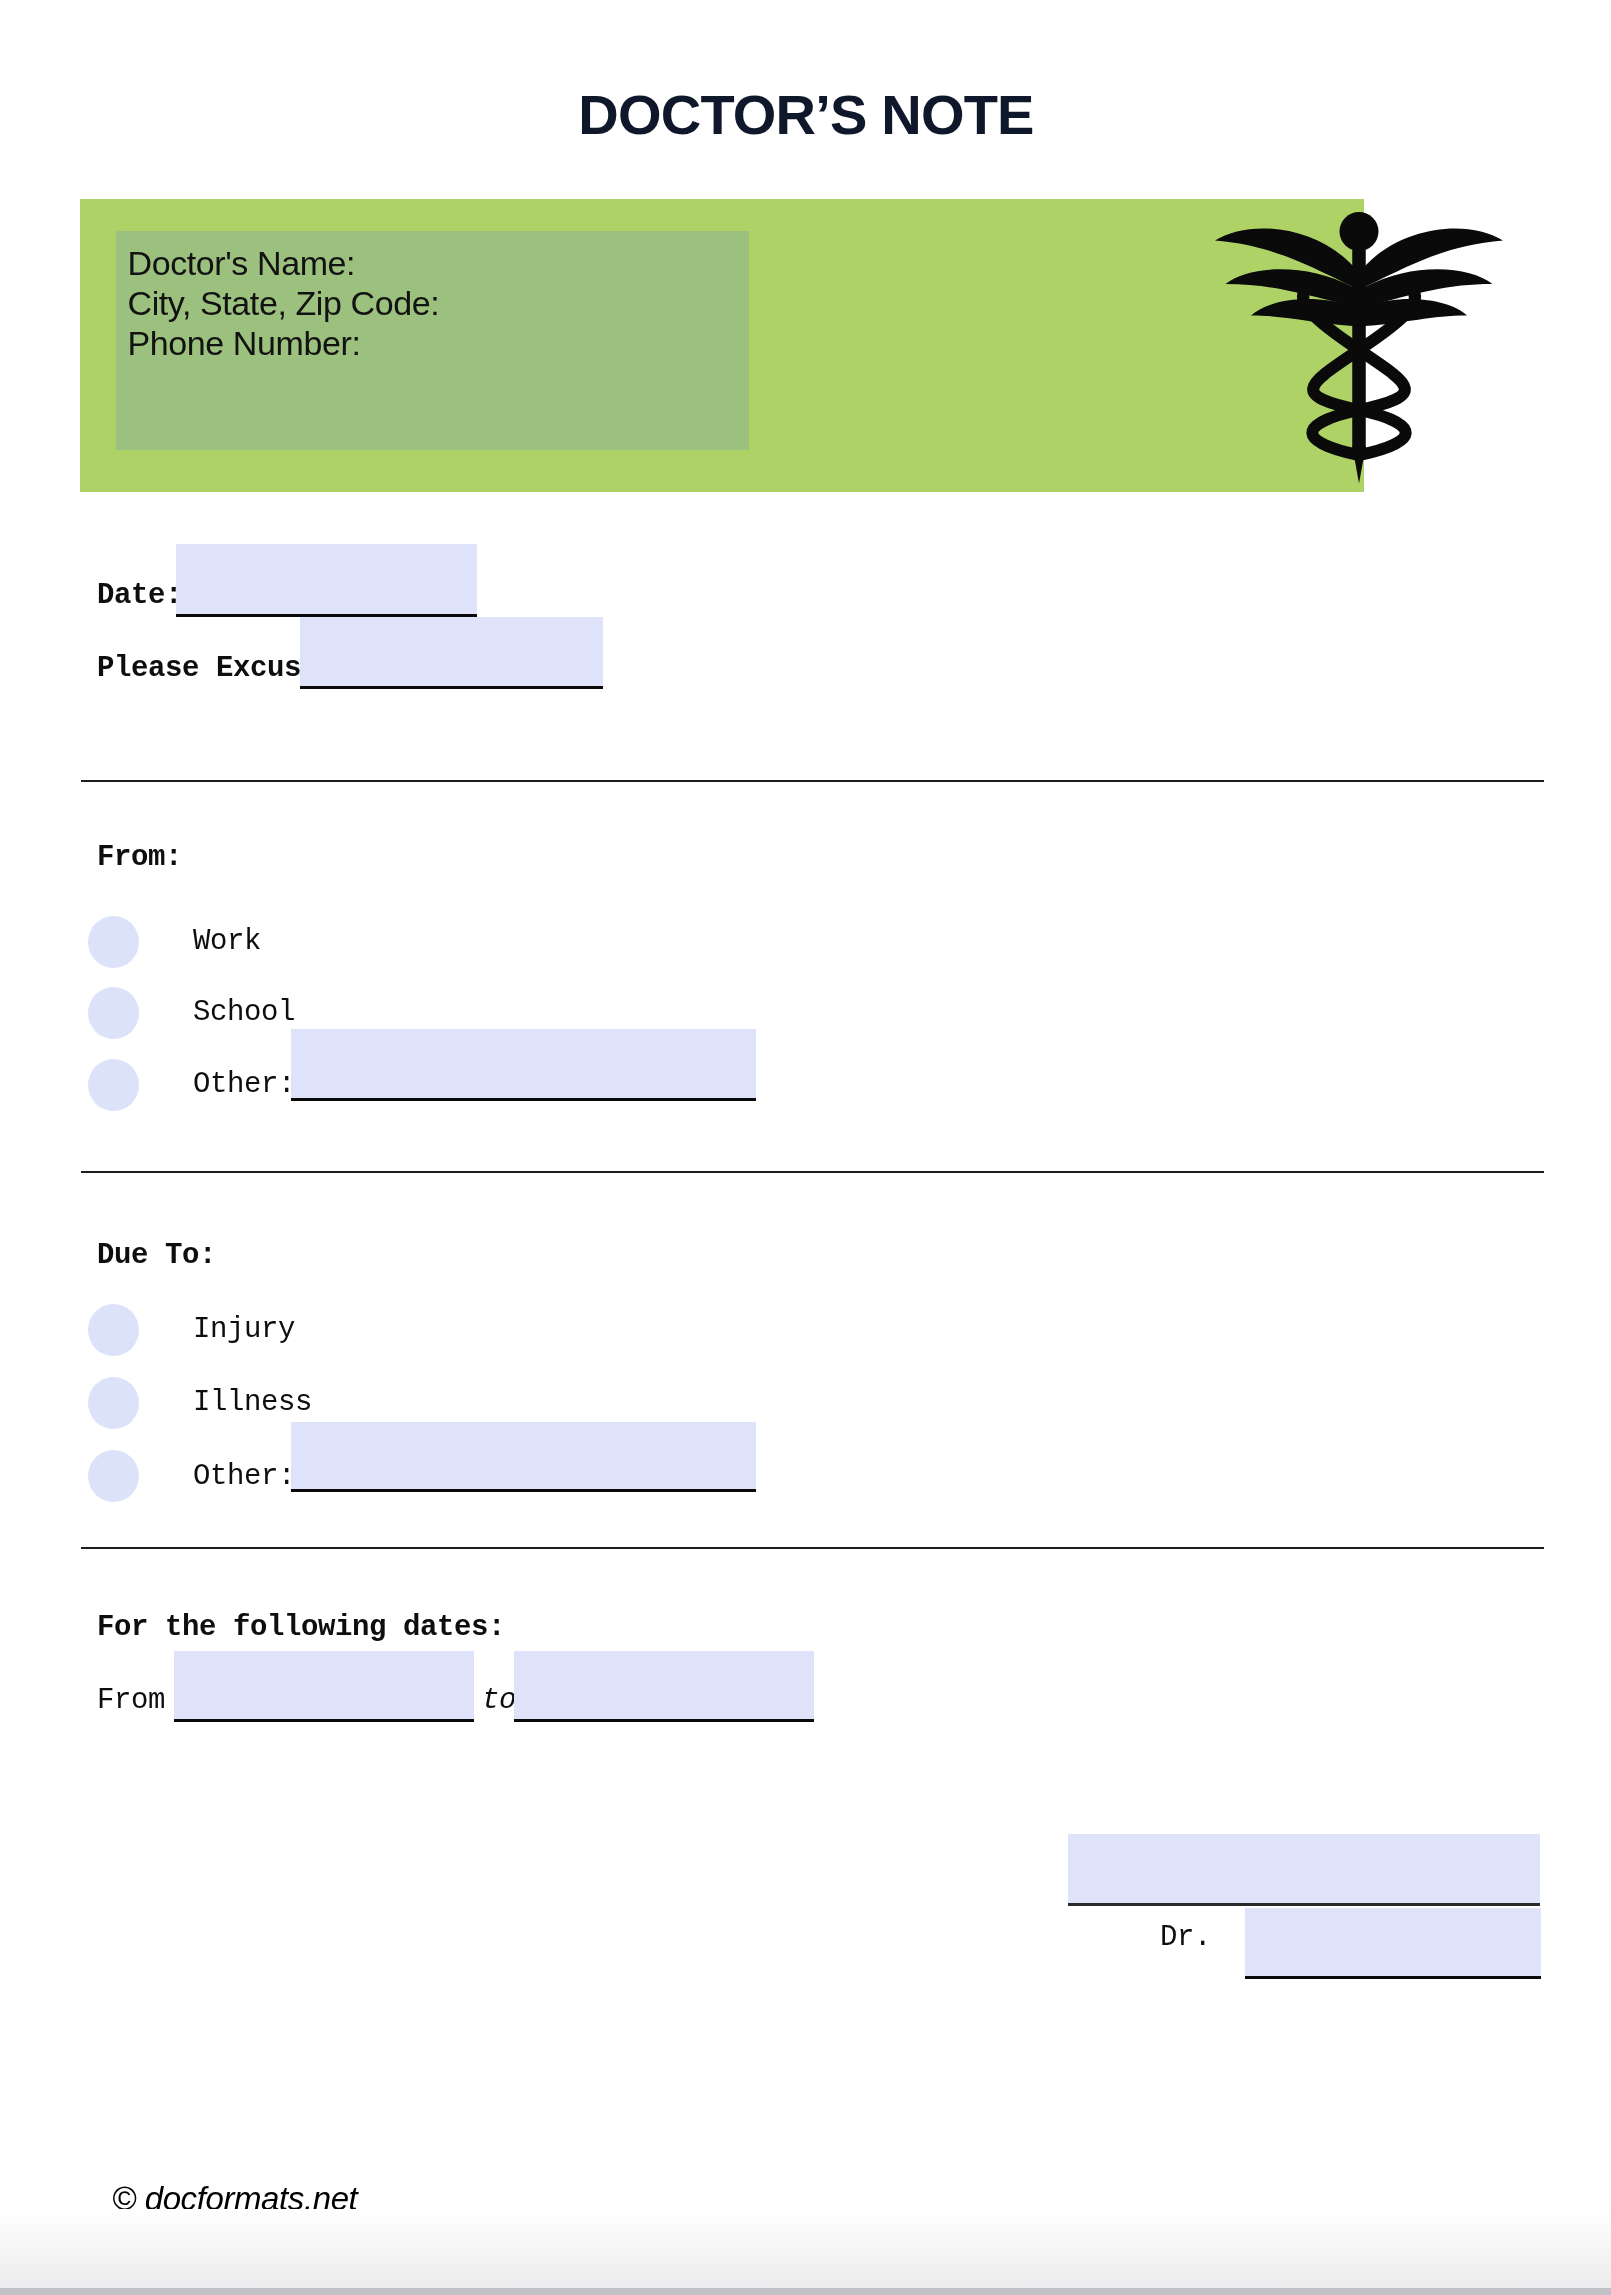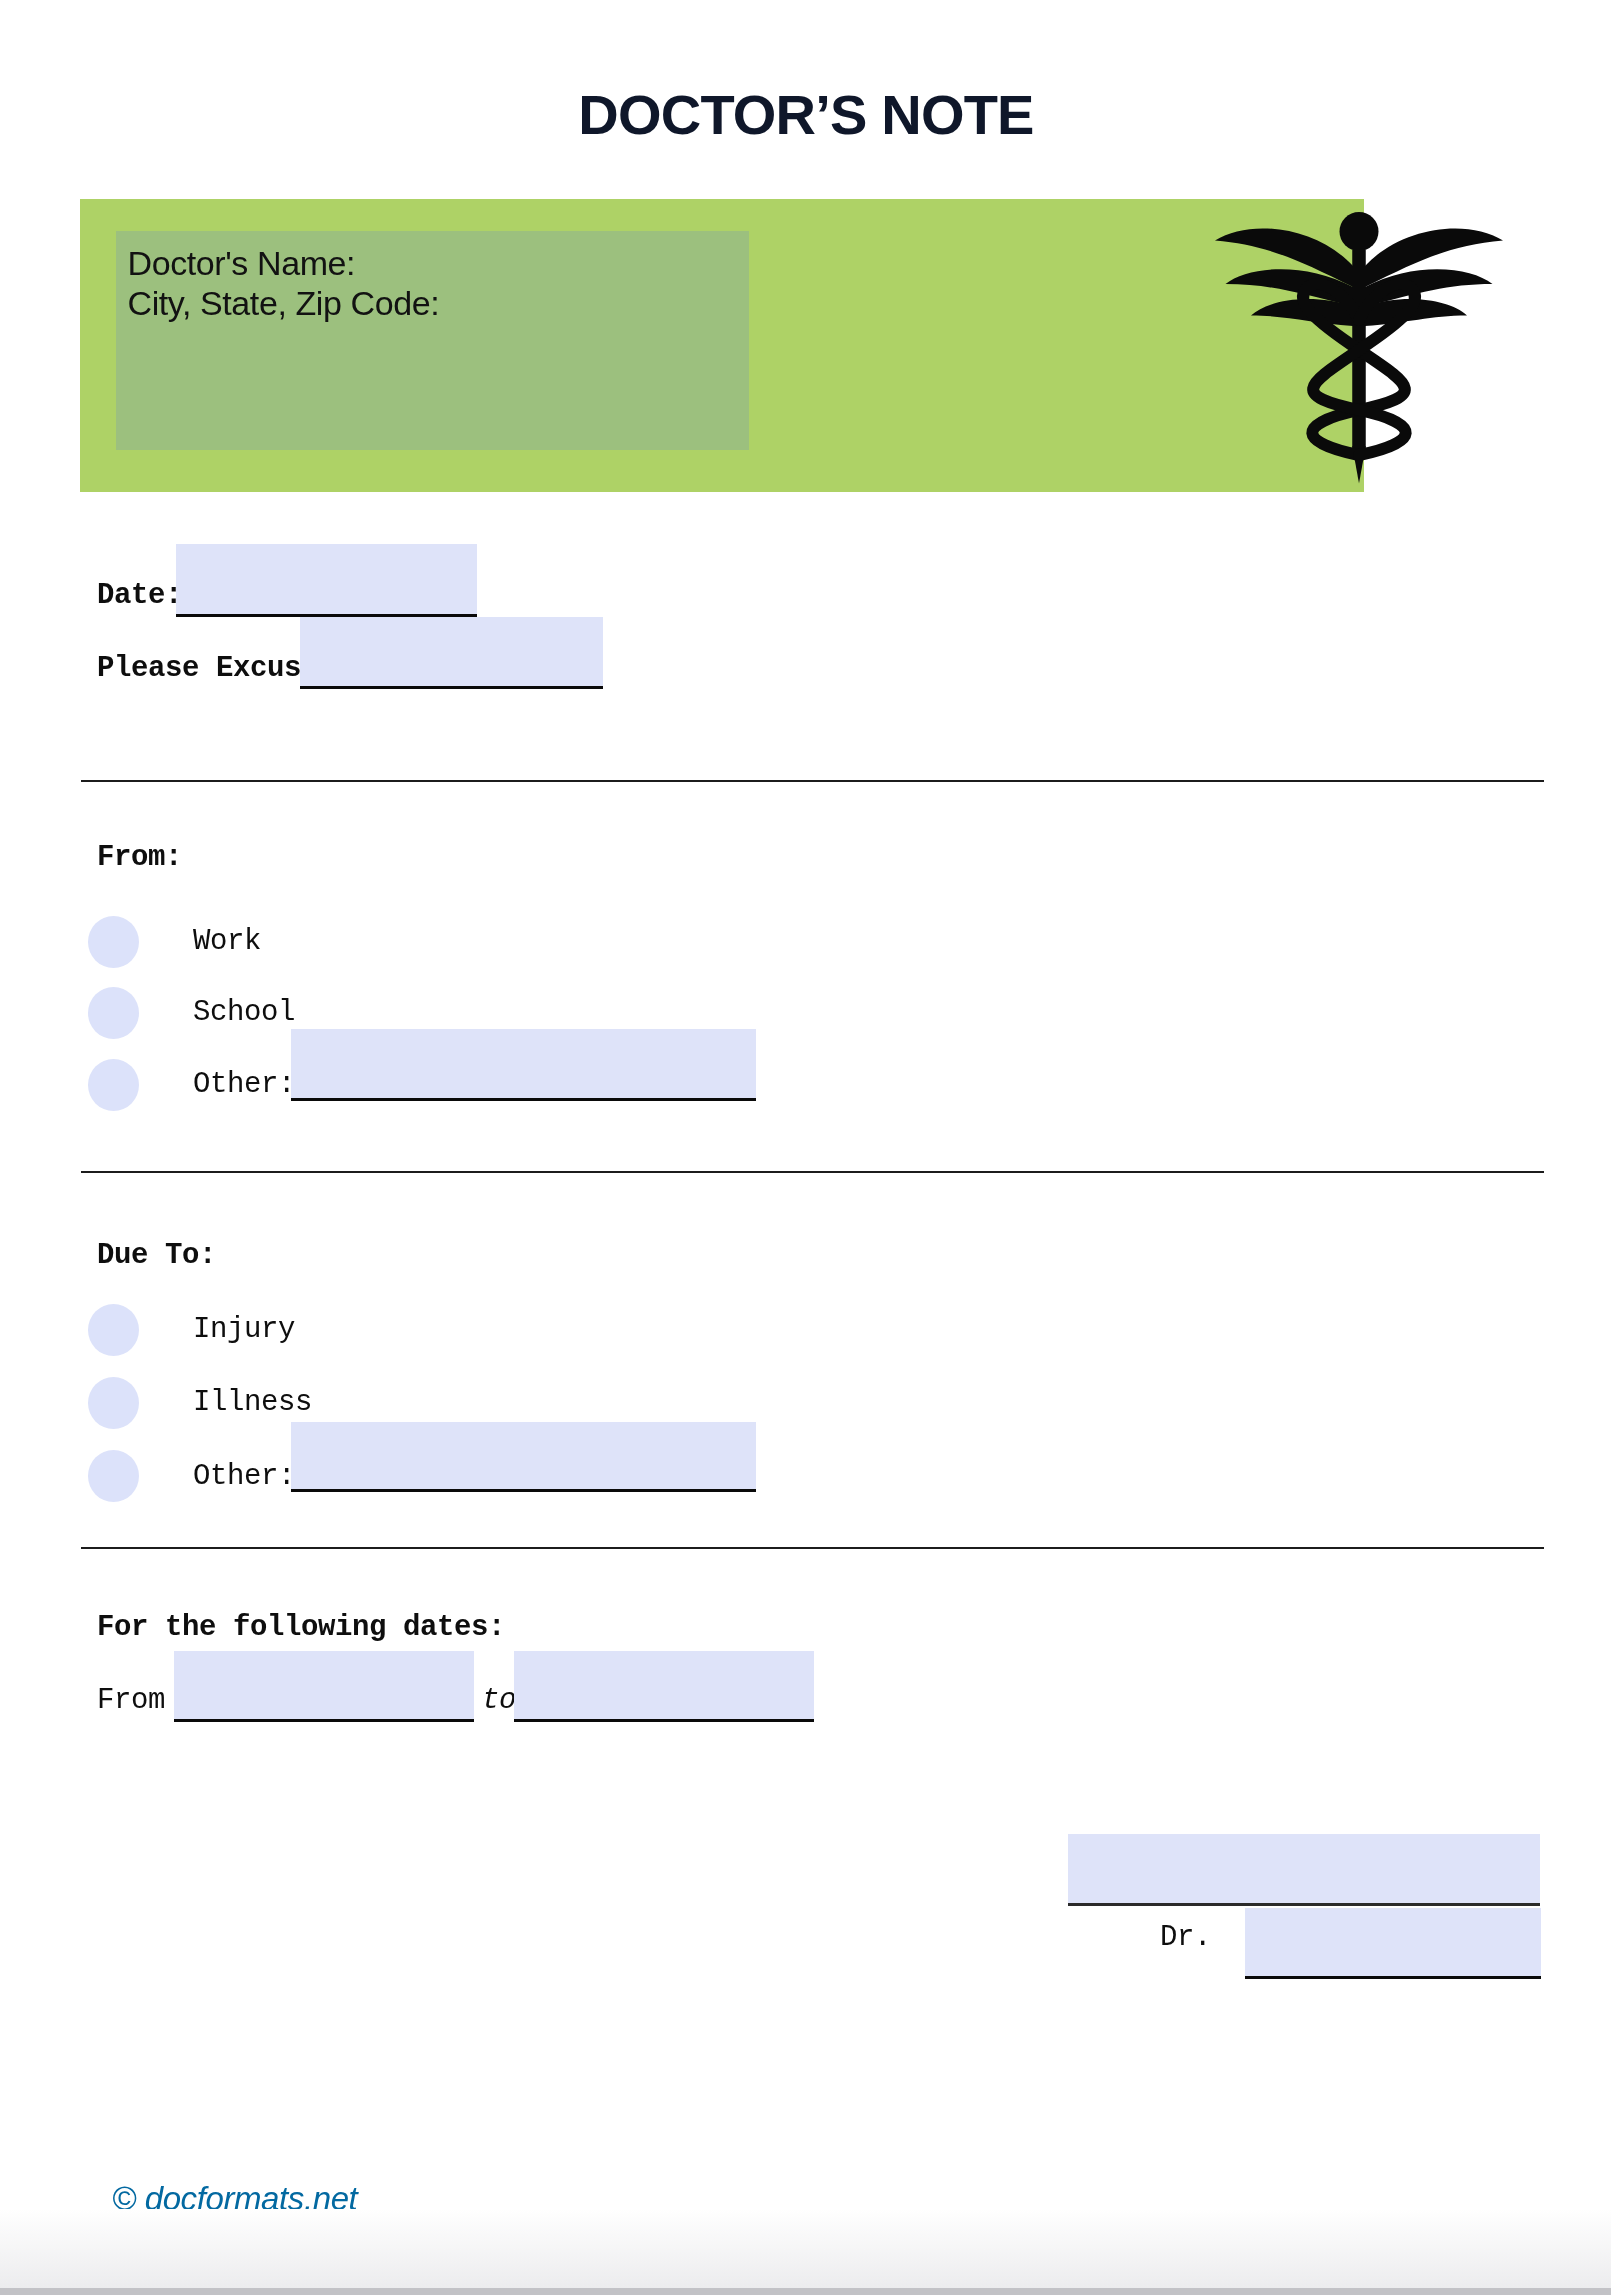--- a/index.html
+++ b/index.html
@@ -76,21 +76,21 @@
     width:51px; height:52px;
     border-radius:50%;
     background:#dce2fa;
   }
   .sigline{border-bottom-color:#2b2b2b;}
   .footer{
     position:absolute;
     left:112px; top:2180px;
     font-size:33px;
     font-style:italic;
-    color:#0369a1;
+    color:#000000;
     letter-spacing:-0.4px;
   }
   .bottom-fade{
     position:absolute;
     left:0; bottom:6.6px;
     width:100%; height:79px;
     background:linear-gradient(#ffffff, #ececee);
   }
   .bottom-bar{
     position:absolute;
@@ -103,20 +103,21 @@
 <body>
 
 <div class="page">
 
   <h1 class="title">DOCTOR’S NOTE</h1>
 
   <div class="banner">
     <div class="banner-inner">
       <div class="line">Doctor's Name:</div>
       <div class="line">City, State, Zip Code:</div>
+      <div class="line">Phone Number:</div>
     </div>
   </div>
 
   <svg class="caduceus" viewBox="0 0 200 190" aria-hidden="true">
     <g fill="#0a0a0a">
       <circle cx="100" cy="17" r="13"></circle>
       <rect x="95.5" y="29" width="9" height="133"></rect>
       <path d="M95.5,160 h9 L100,185 Z"></path>
       <path d="M96,40 C72,14 28,8 4,23 C36,26 54,33 96,54 Z"></path>
       <path d="M96,54 C64,37 26,40 11,52 C41,52 60,58 96,67 Z"></path>

